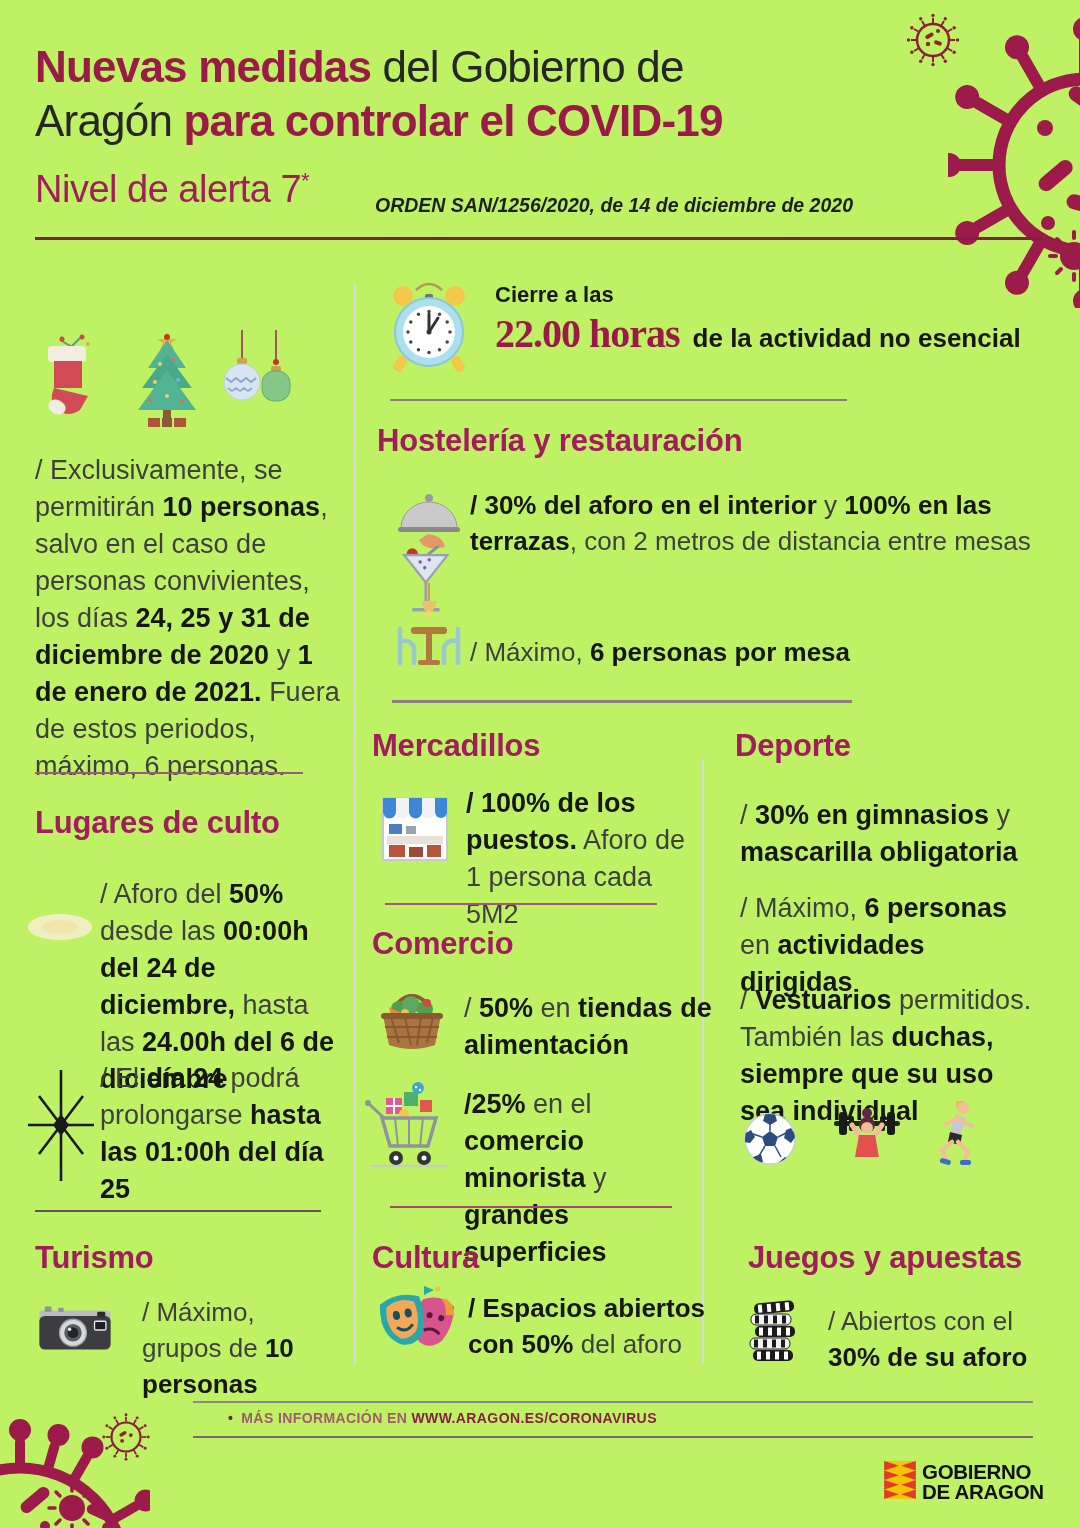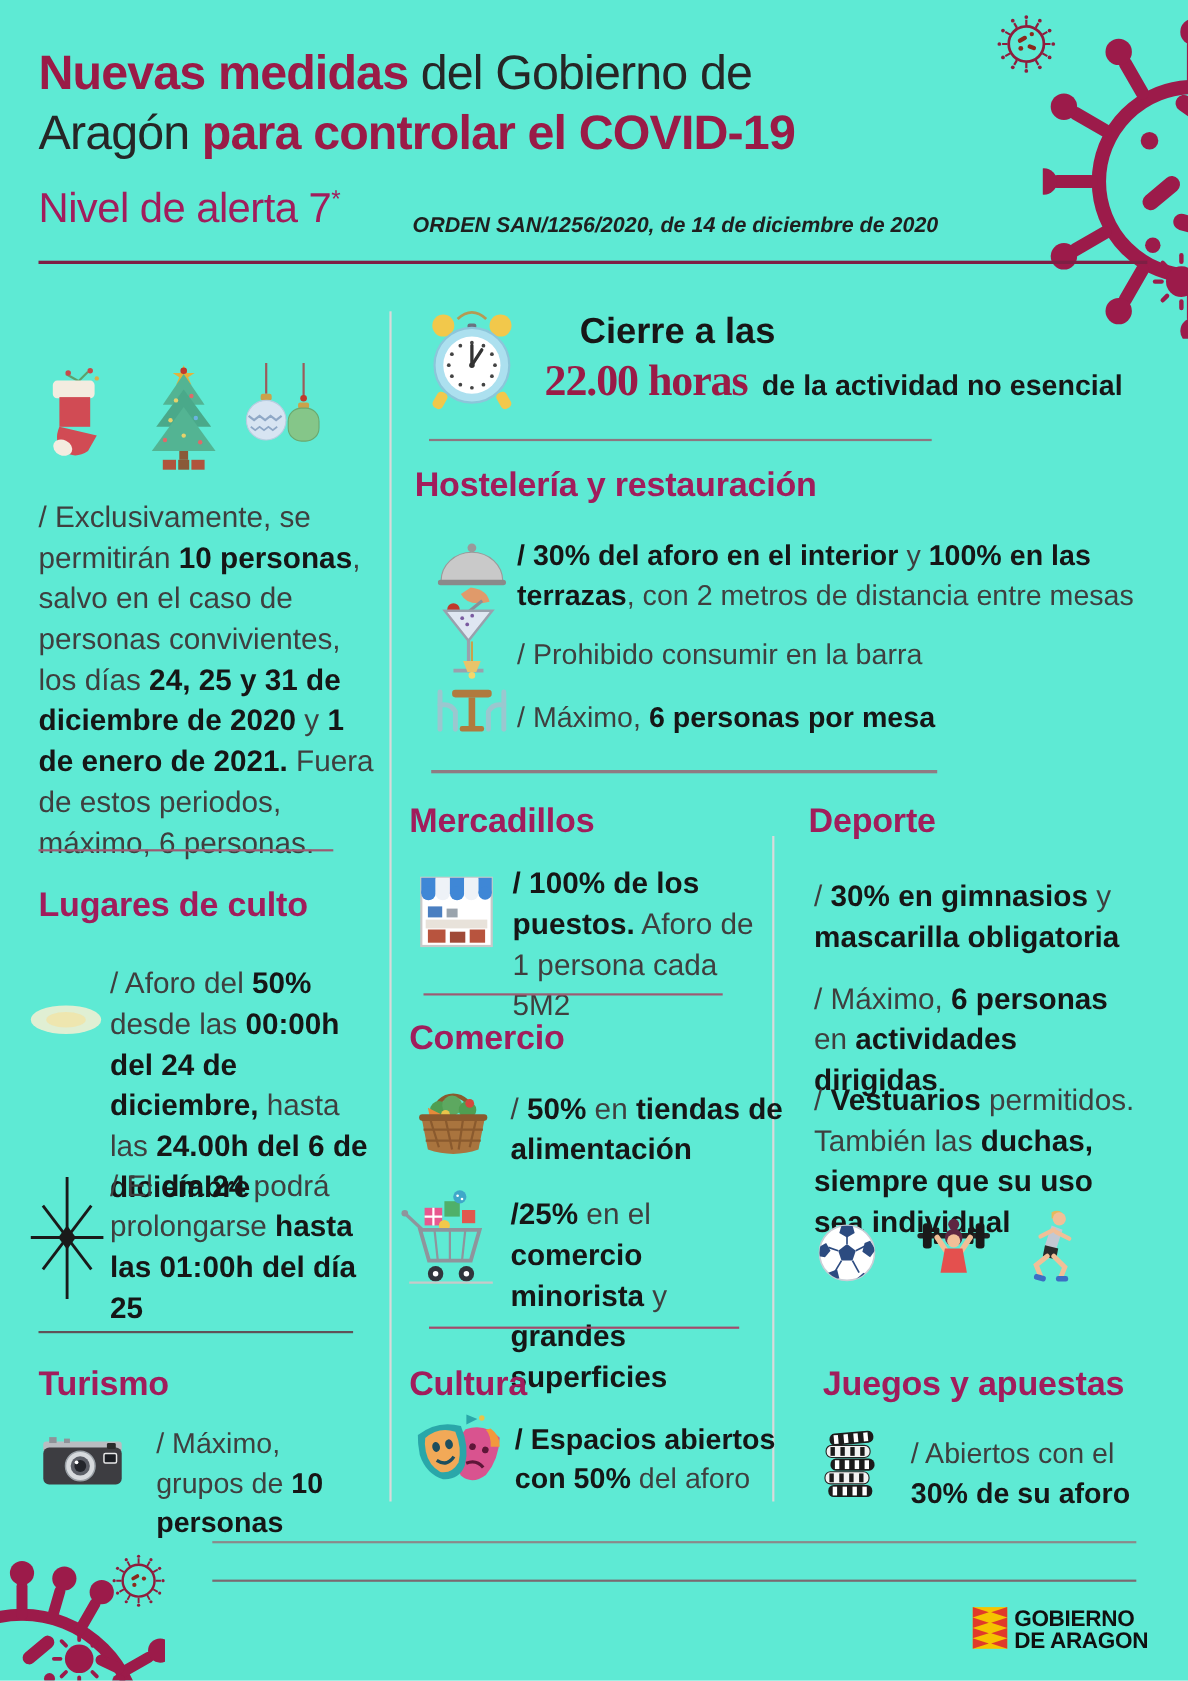--- a/index.html
+++ b/index.html
@@ -1,33 +1,33 @@
 <!DOCTYPE html>
 <html style="--accent: #9a1b47; --heading: #a11d5c; --body: #3f3f3f; --bold: #161616;"><head>
 <meta charset="utf-8">
 <style>
   :root{
     --accent:#9a1b47; --heading:#a11d5c; --body:#3f3f3f; --bold:#161616;
   }
   html,body{margin:0;padding:0;background:#fff;}
-  .page{position:relative;width:1080px;height:1528px;background:#5eead4;overflow:hidden;
+  .page{position:relative;width:1080px;height:1528px;background:#bef264;overflow:hidden;
         font-family:"Liberation Sans","DejaVu Sans",sans-serif;}
   .abs{position:absolute;}
   .h2{font-size:31px;font-weight:800;color:var(--heading);letter-spacing:-0.2px;margin:0;}
   .txt{font-size:26px;line-height:36px;color:var(--body);}
   .t27{font-size:27px;line-height:37px;}
   .txt .b{font-weight:700;color:var(--bold);}
   .title{font-size:44px;line-height:54px;color:#262626;font-weight:400;letter-spacing:-0.8px;white-space:nowrap;}
   .title .ta{color:var(--accent);font-weight:800;}
   .alert{font-size:38px;color:var(--heading);font-weight:400;letter-spacing:-0.5px;}
   .alert sup{font-size:22px;}
   .order{font-style:italic;font-size:19.5px;font-weight:700;color:#1f1f1f;}
   .hline{height:2px;background:#9d5a72;}
   .vline{width:2px;background:#dadada;}
-  .clo-prefix{font-size:33px;font-weight:800;color:#171717;margin-left:32px;}
+  .clo-prefix{font-size:22px;font-weight:800;color:#171717;}
   .clo-time{font-size:40px;font-weight:800;color:var(--accent);letter-spacing:-1px;font-family:Liberation Serif, serif;}
   .clo-suffix{font-size:26px;font-weight:800;color:#171717;}
   .clo-row{display:flex;align-items:baseline;gap:13px;margin-top:2px;}
   .finfo{font-size:14px;letter-spacing:0.4px;color:#a4596e;font-weight:600;}
   .finfo .url{color:#8c1e45;font-weight:800;}
   .logo-text{font-size:20.5px;font-weight:900;color:#101010;line-height:20px;letter-spacing:-0.3px;}
 </style>
 </head>
 <body>
 
@@ -316,21 +316,20 @@
   <svg class="abs" style="left:402px;top:543px" width="50" height="88" viewBox="0 0 44 76">
     <line x1="32" y1="2" x2="16" y2="15" stroke="#8a8f98" stroke-width="2.5"></line>
     <circle cx="9" cy="9" r="5" fill="#c0392b"></circle>
     <polygon points="2,10 40,10 21,34" fill="#dfe6f2" stroke="#9aa0ad" stroke-width="2"></polygon>
     <circle cx="16" cy="16" r="1.5" fill="#7a5aa0"></circle>
       <circle cx="24" cy="14" r="1.5" fill="#7a5aa0"></circle>
       <circle cx="20" cy="21" r="1.5" fill="#7a5aa0"></circle>
     <line x1="21" y1="34" x2="21" y2="56" stroke="#9aa0ad" stroke-width="2.5"></line>
     <line x1="9" y1="58" x2="33" y2="58" stroke="#9aa0ad" stroke-width="3"></line>
   </svg>
-  <div class="abs txt" style="left:470px;top:577px;width:560px"><span>/ Prohibido consumir en la barra</span></div>
 
   <svg class="abs" style="left:392px;top:583px" width="74" height="94" viewBox="0 0 74 94">
     <line x1="37" y1="0" x2="37" y2="18" stroke="#caa24a" stroke-width="2"></line>
     <polygon points="29,18 45,18 41,28 33,28" fill="#e8c46a"></polygon>
     <circle cx="37" cy="31" r="3" fill="#f5d76a"></circle>
     <rect x="19" y="44" width="36" height="7" rx="3" fill="#b07a3e"></rect>
     <rect x="34" y="51" width="6" height="26" fill="#b07a3e"></rect>
     <rect x="26" y="77" width="22" height="5" rx="2" fill="#b07a3e"></rect>
     <g stroke="#9bc7cf" stroke-width="4.5" fill="none" stroke-linecap="round">
       <path d="M8,46 v34"></path>
@@ -527,20 +526,23 @@
         <rect x="4" y="52" width="40" height="11" rx="5" fill="#1b1b1b"></rect>
       <rect x="8" y="53.5" width="4" height="8" fill="#fff"></rect>
         <rect x="17" y="53.5" width="4" height="8" fill="#fff"></rect>
         <rect x="26" y="53.5" width="4" height="8" fill="#fff"></rect>
         <rect x="35" y="53.5" width="4" height="8" fill="#fff"></rect>
       </g>
   </svg>
   <div class="abs txt" style="left:828px;top:1303px;width:220px"><span>/ Abiertos con el </span><span class="b">30% de su aforo</span></div>
 
   <div class="abs" style="left:193px;top:1401px;width:840px;height:2px;background:#8a8a8a"></div>
+  <div class="abs finfo" style="left:228px;top:1410px">
+    <span style="color:#5a2a3a;margin-right:8px">•</span><span>MÁS INFORMACIÓN EN </span><span class="url">WWW.ARAGON.ES/CORONAVIRUS</span>
+  </div>
   <div class="abs" style="left:193px;top:1436px;width:840px;height:2px;background:#7a6a70"></div>
 
   <svg class="abs" style="left:884px;top:1461px" width="32" height="40" viewBox="0 0 30 38">
     <rect x="0" y="0" width="30" height="36" fill="#f5c400"></rect>
     <g fill="#e03a2a">
       <polygon points="0,0 14,4.5 0,9"></polygon>
         <polygon points="30,0 16,4.5 30,9"></polygon>
       <polygon points="0,9 14,13.5 0,18"></polygon>
         <polygon points="30,9 16,13.5 30,18"></polygon>
       <polygon points="0,18 14,22.5 0,27"></polygon>

